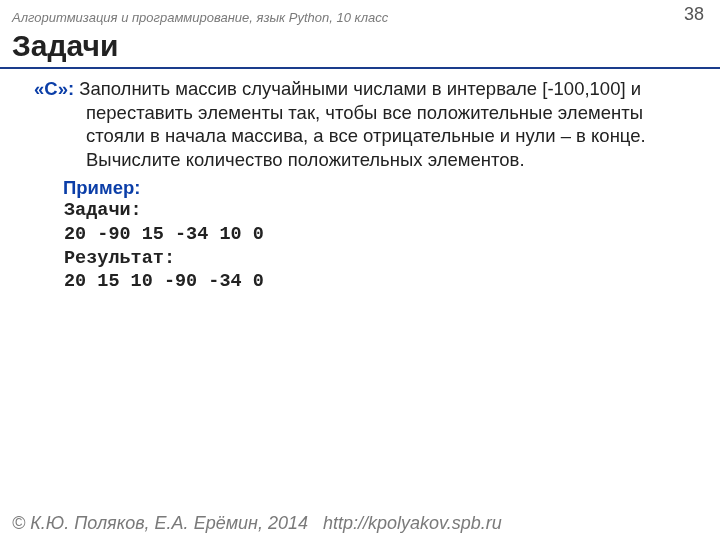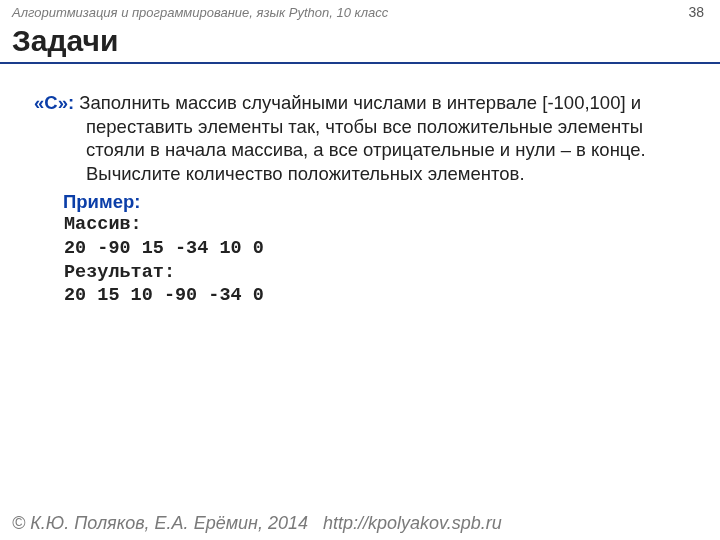--- a/index.html
+++ b/index.html
@@ -9,41 +9,41 @@
     position: relative;
     display: flex; flex-direction: column;
   }
   .header {
     display: flex; align-items: flex-end; justify-content: space-between;
     padding: 4px 16px 2px 12px;
     font-style: italic;
     color: #7a7a7a;
     font-size: 13px;
   }
-  .header .pagenum { font-style: normal; color: #555; font-size: 14px; }
+  .header .pagenum { font-style: normal; color: #555; font-size: 18px; }
   .title {
     padding: 2px 12px 4px 12px;
     border-bottom: 2px solid #1a3c8c;
     font-size: 30px;
     font-weight: bold;
     color: #222;
   }
   .body {
     flex: 1;
     padding: 8px 28px 0 34px;
     font-size: 18.5px;
     line-height: 1.28;
     color: #222;
   }
   .task-label {
     color: #0b3ea8;
     font-weight: bold;
   }
   .task-text { }
-  .task-block { text-indent: -52px; padding-left: 52px; margin-top: 19px; }
+  .task-block { text-indent: -52px; padding-left: 52px; }
   .example-label {
     color: #0b3ea8;
     font-weight: bold;
     margin-top: 4px;
     padding-left: 0px;
     margin-left: 29px;
   }
   .mono {
     font-family: "Courier New", monospace;
     font-size: 18.5px;
@@ -70,21 +70,21 @@
     <span class="pagenum">38</span>
   </div>
 
   <div class="title">Задачи</div>
 
   <div class="body">
     <div class="task-block">
       <span class="task-label">«С»:</span><span class="task-text"> Заполнить массив случайными числами в интервале [-100,100] и переставить элементы так, чтобы все положительные элементы стояли в начала массива, а все отрицательные и нули – в конце.  Вычислите количество положительных элементов.</span>
     </div>
     <div class="example-label">Пример:</div>
-    <div class="mono">Массив:</div>
+    <div class="mono">Задачи:</div>
     <div class="mono">20 -90 15 -34 10 0</div>
     <div class="mono">Результат:</div>
     <div class="mono">20 15 10 -90 -34 0</div>
   </div>
 
   <div class="footer">
     <span>© К.Ю. Поляков, Е.А. Ерёмин, 2014</span>&nbsp;&nbsp;&nbsp;<a>http://kpolyakov.spb.ru</a>
   </div>
 
 </div>

